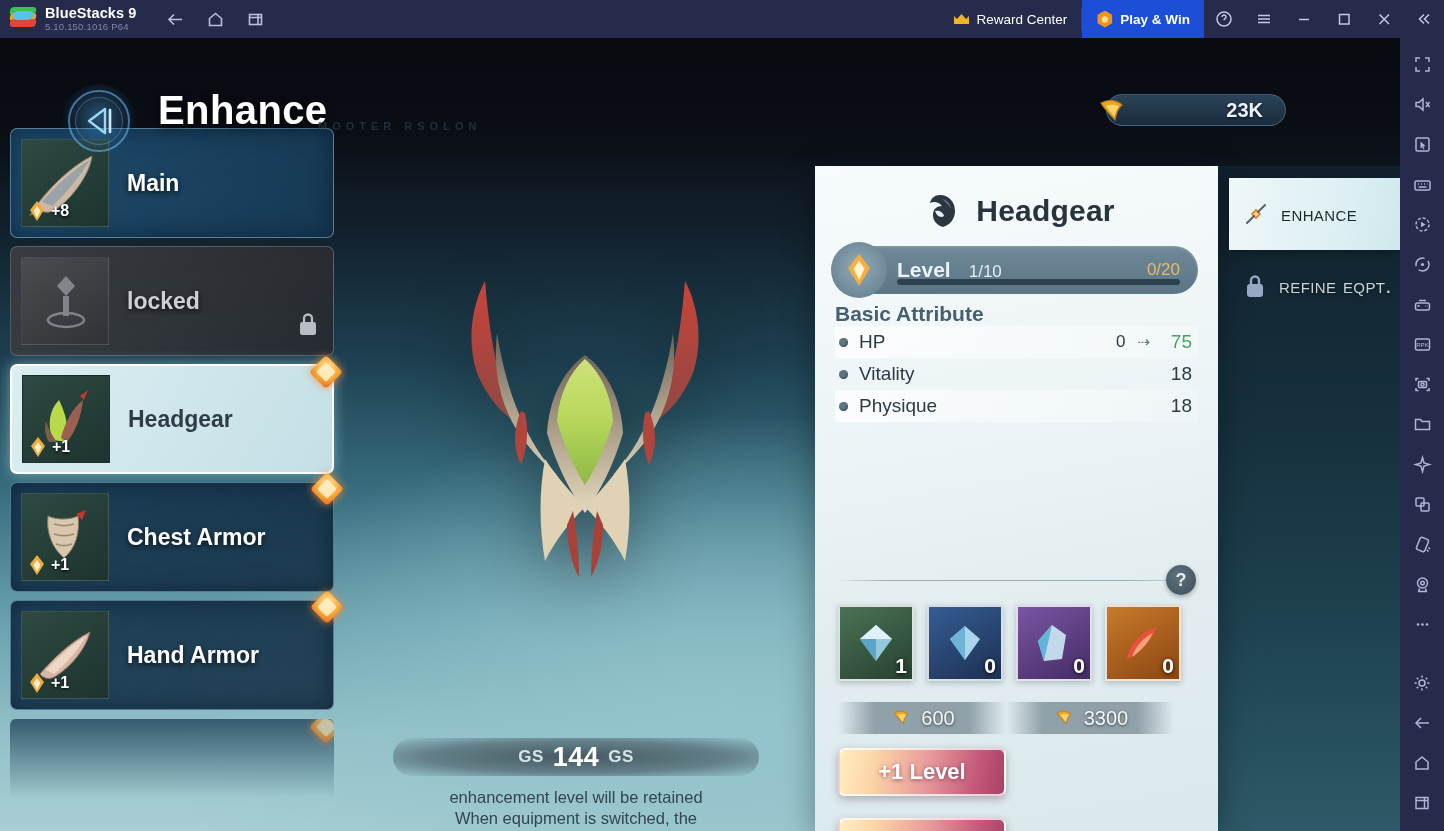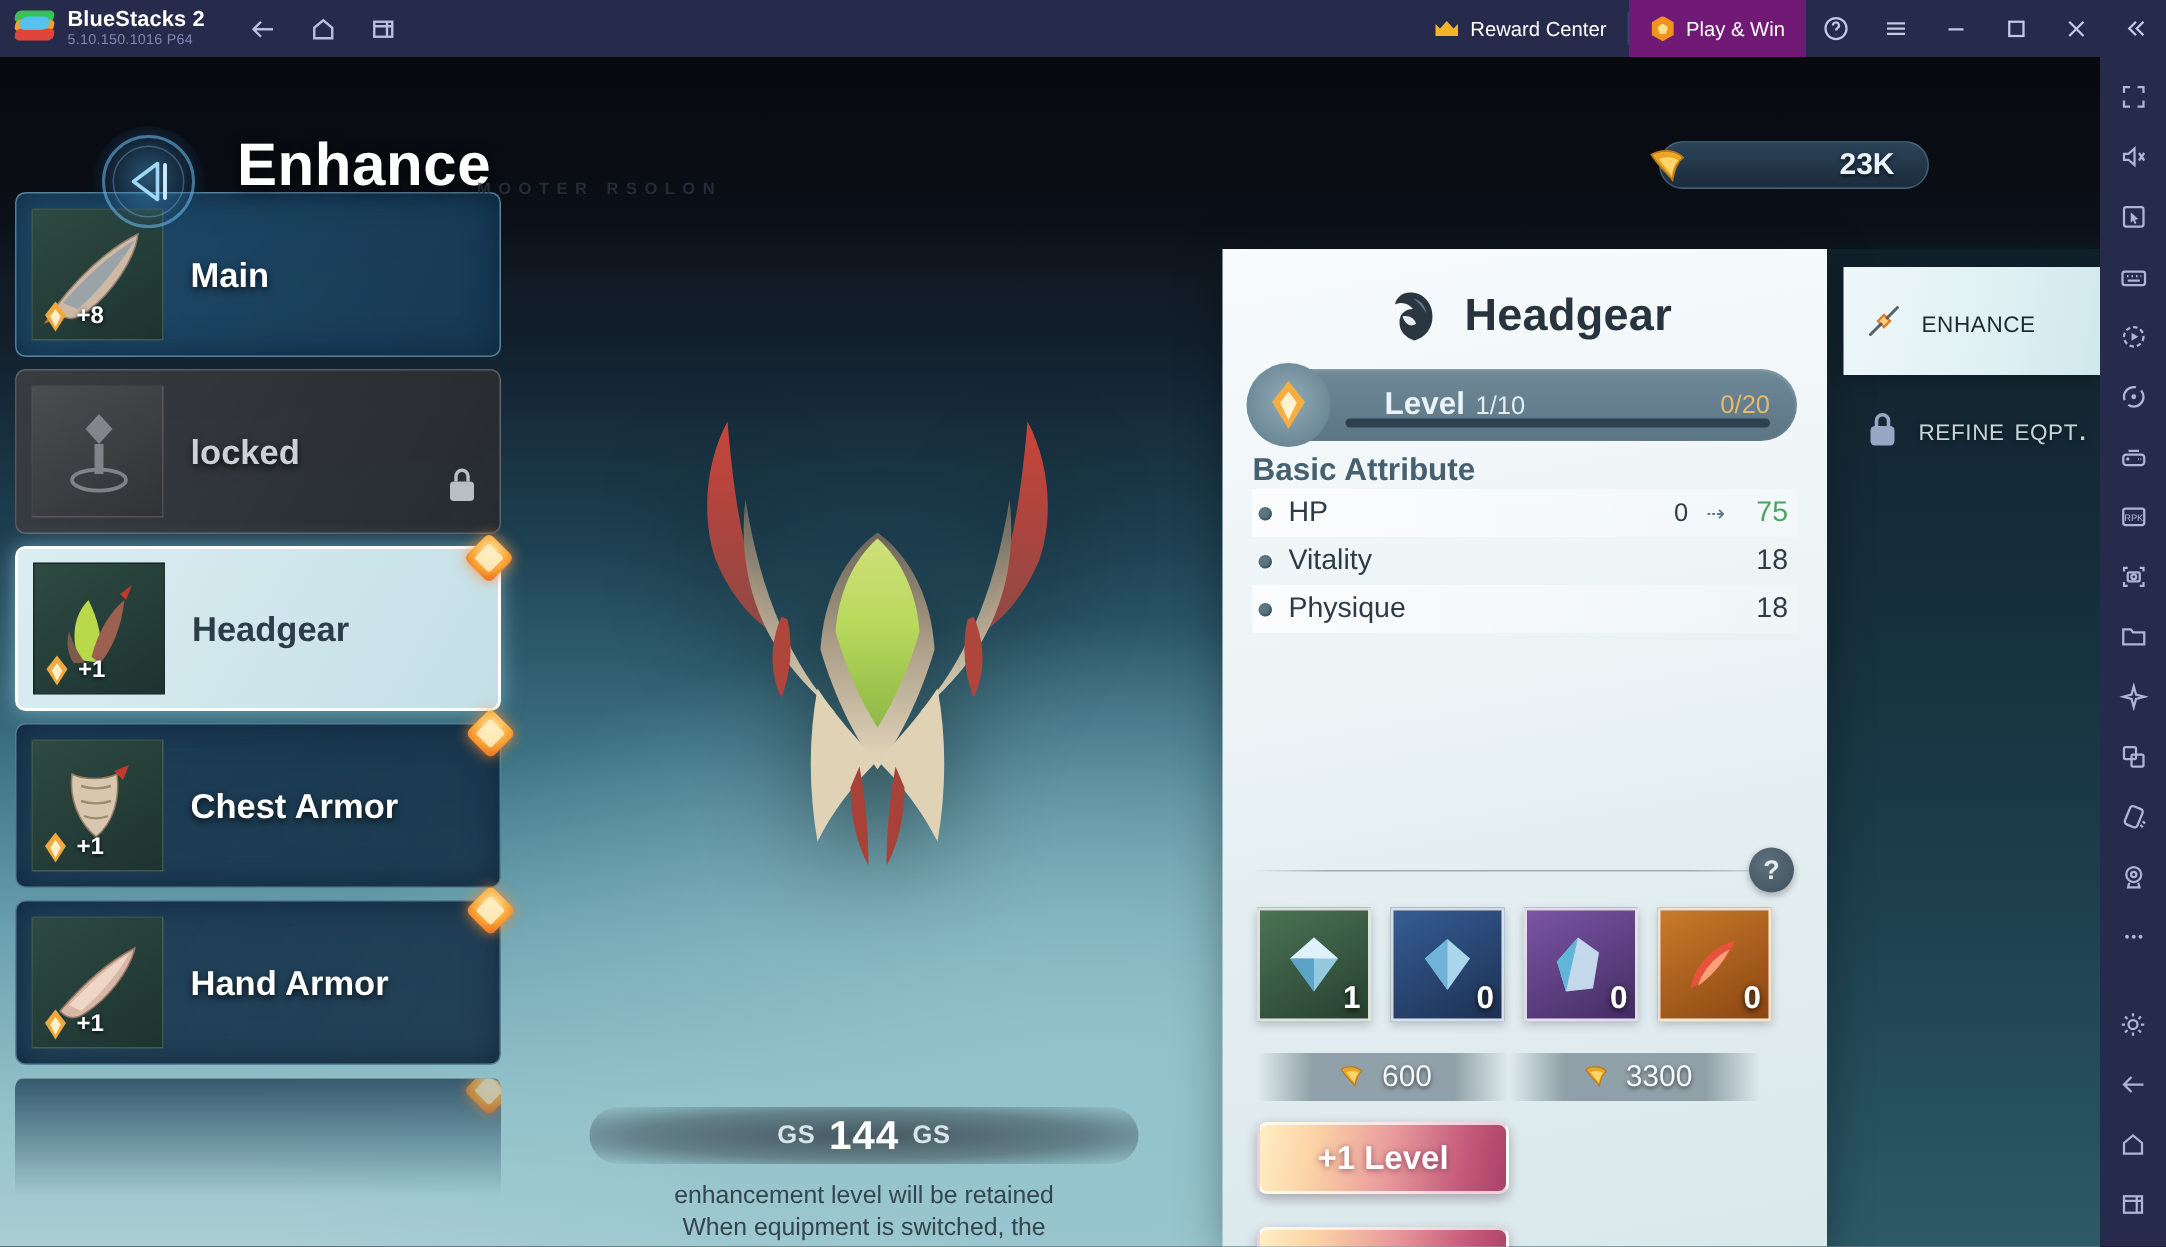--- a/index.html
+++ b/index.html
@@ -18,21 +18,21 @@
   .bs-logo i:nth-child(3){ top:13px; background:#e0453c; transform:skewX(-12deg);}
   .bs-logo i:nth-child(4){ top:5px; background:#4fc3f7; width:20px; left:3px; height:9px; border-radius:5px; transform:skewX(-12deg); opacity:.95;}
   .bs-names{ margin-left:9px; line-height:1.05; flex:none;}
   .bs-title{ color:#fff; font-size:14.5px; font-weight:bold; letter-spacing:.1px;}
   .bs-ver{ color:#7f87ad; font-size:9.5px; letter-spacing:.2px; margin-top:1px;}
   .tb-nav{ display:flex; align-items:center; gap:10px; margin-left:24px; }
   .tb-ico{ width:30px;height:30px;display:flex;align-items:center;justify-content:center;cursor:pointer;border-radius:4px;}
   .tb-ico svg{ stroke:#b9c0dd; fill:none; stroke-width:1.6; }
   .tb-spacer{ flex:1; }
   .tb-pill{ display:flex;align-items:center;gap:7px;height:38px;padding:0 14px;cursor:pointer;color:#fff;font-size:13.5px;}
-  .tb-pill.win{ background:#701a75; }
+  .tb-pill.win{ background:#1d4ed8;font-weight:bold; }
   .tb-div{ width:1px;height:22px;background:#3c4169; }
   .crown{ width:17px;height:12px;position:relative;flex:none;}
   .crown svg{display:block}
   .hexb{ width:17px;height:17px;background:#f0921f;clip-path:polygon(50% 0,93% 25%,93% 75%,50% 100%,7% 75%,7% 25%);display:flex;align-items:center;justify-content:center;flex:none;}
   .hexb::after{content:"";width:7px;height:7px;background:#ffe08a;clip-path:polygon(50% 0,100% 38%,81% 100%,19% 100%,0 38%);}
   .tb-right{ display:flex;align-items:center; }
   .wb{ width:40px;height:38px;display:flex;align-items:center;justify-content:center;cursor:pointer;}
   .wb svg{ stroke:#c3c9e4; fill:none; stroke-width:1.5;}
 
   
@@ -111,21 +111,21 @@
     box-shadow:0 8px 30px rgba(0,0,0,.35);}
   .panel-inner{ position:absolute;left:20px;top:14px;width:363px;height:640px;}
   .p-title{ display:flex;align-items:center;justify-content:center;gap:14px;height:62px;}
   .p-title h2{ color:#27333d;font-size:30px;font-weight:600;letter-spacing:.2px;}
   .lvbar{ position:relative;height:48px;border-radius:24px;margin-top:4px;
     background:linear-gradient(180deg,#6f8998,#5b7585);display:flex;align-items:center;
     box-shadow:inset 0 1px 3px rgba(255,255,255,.22);}
   .lvbar-emb{ position:absolute;left:-4px;top:-4px;width:56px;height:56px;border-radius:50%;
     background:radial-gradient(circle at 50% 45%,#92abb8,#6d8897 70%,#5e7886);
     display:flex;align-items:center;justify-content:center;}
-  .lv-txt{ margin-left:88px;display:flex;align-items:baseline;gap:7px;}
+  .lv-txt{ margin-left:62px;display:flex;align-items:baseline;gap:18px;}
   .lv-k{ color:#eaf3f7;font-size:21px;font-weight:600;}
   .lv-v{ color:#e3edf2;font-size:17px;}
   .lv-r{ margin-left:auto;margin-right:18px;color:#e8b96a;font-size:17px;}
   .lv-track{ position:absolute;left:62px;right:18px;bottom:9px;height:6px;border-radius:3px;background:#2c4250;}
   .lv-fill{ height:100%;border-radius:3px;background:linear-gradient(90deg,#ffd27a,#f7a93c);}
 
   .attr-h{ margin-top:8px;color:#46606f;font-size:21px;font-weight:600;}
   .attr{ height:32px;display:flex;align-items:center;padding:0 6px 0 4px;}
   .attr.odd{ background:linear-gradient(90deg,rgba(255,255,255,.72),rgba(255,255,255,.22));}
   .dot{ width:9px;height:9px;border-radius:50%;background:#5d7684;
@@ -183,21 +183,21 @@
 <body>
 
 <div class="titlebar">
   <div class="bs-logo">
       <i></i>
       <i></i>
       <i></i>
       <i></i>
     </div>
   <div class="bs-names">
-    <div class="bs-title">BlueStacks 2</div>
+    <div class="bs-title">BlueStacks 9</div>
     <div class="bs-ver">5.10.150.1016  P64</div>
   </div>
   <div class="tb-nav">
     <div class="tb-ico">
         <svg width="19" height="19" viewBox="0 0 19 19">
           <path d="M16 9.5H3M8 4.5L3 9.5l5 5"></path>
         </svg>
       </div>
     <div class="tb-ico">
         <svg width="19" height="19" viewBox="0 0 19 19">

